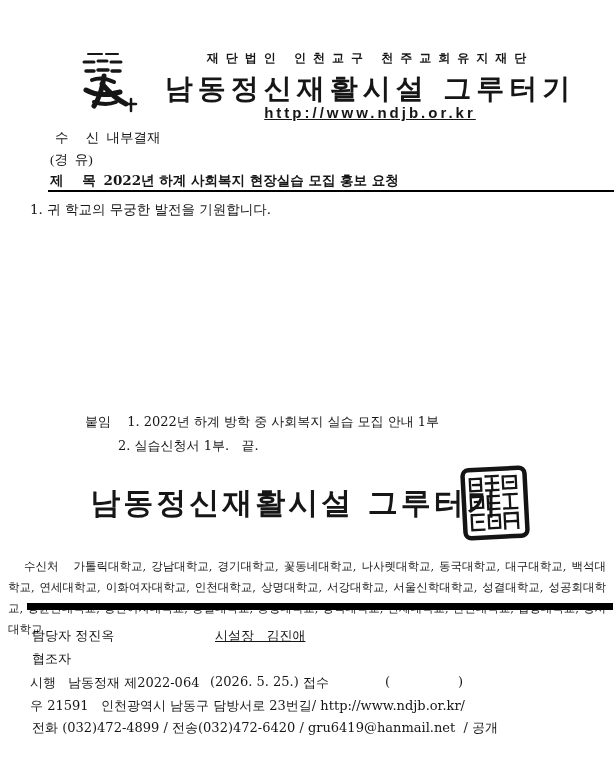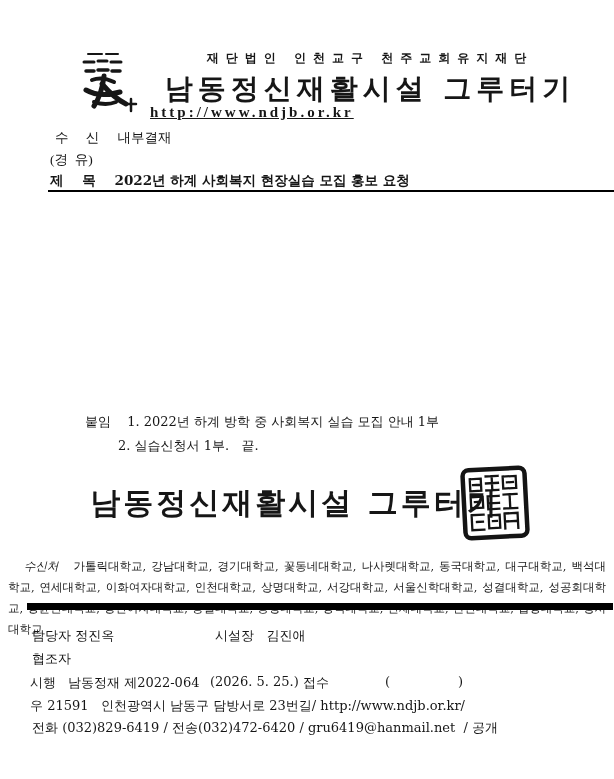--- a/index.html
+++ b/index.html
@@ -18,32 +18,32 @@
     top:50px;left:150px;width:440px;
     text-align:center;font-size:12px;letter-spacing:7px;
     font-weight:bold;
   }
   .hdr-org{
     top:70px;left:140px;width:460px;
     text-align:center;font-size:28px;font-weight:bold;letter-spacing:5px;
   }
   .hdr-url{
     top:104px;left:150px;width:440px;
-    font-size:15px;letter-spacing:3px;
+    text-align:center;font-size:15px;letter-spacing:3px;
     font-weight:bold;
     text-decoration:underline;
-    font-family:Liberation Serif, serif;
+    font-family:Liberation Sans, sans-serif;
   }
   .logo{top:46px;left:74px;width:78px;height:78px;}
   
   .row-susin{top:129px;left:55px;font-size:13.5px;}
   .row-via{top:151px;left:50px;font-size:13.5px;font-family:Liberation Serif, serif;}
   .row-subject{top:172px;left:50px;font-size:13.5px;font-weight:bold;}
   .subject-rule{top:190px;left:48px;width:566px;border-top:2.5px solid #000;height:0;}
-  .meta-label{white-space:pre;margin-right:14px;}
+  .meta-label{white-space:pre;margin-right:3px;}
   
   .body-text{
     top:197px;left:30px;width:558px;
     font-size:13.5px;line-height:24px;text-align:justify;
   }
   .body-text p{margin:0 0 1px 0;}
   
   .attach1{top:413px;left:85px;font-size:13px;}
   .attach2{top:437px;left:118px;font-size:13px;}
   .attach-label{margin-right:12px;}
@@ -52,27 +52,27 @@
     top:483px;left:60px;width:470px;
     text-align:center;font-size:30px;font-weight:bold;letter-spacing:3px;
   }
   .seal{top:465px;left:460px;width:70px;height:76px;transform:rotate(-3deg);}
   
   .recipients{
     top:556px;left:8px;width:598px;
     font-size:11.5px;line-height:21px;text-align:justify;
     text-indent:16px;
   }
-  .recipients .label{margin-right:10px;font-style:italic;}
+  .recipients .label{margin-right:10px;}
   
   .bar{top:603px;left:27px;width:586px;height:7px;background:#000;}
   
   .f{font-size:13px;}
   .f-manager{top:627px;left:32px;}
-  .f-director{top:627px;left:215px;}
+  .f-director{top:627px;left:215px;text-decoration:underline;}
   .f-coop{top:650px;left:32px;}
   .f-issue-label{top:674px;left:30px;}
   .f-issue-no{top:674px;left:68px;}
   .f-issue-date{top:674px;left:210px;}
   .f-receipt{top:674px;left:303px;}
   .f-paren-open{top:674px;left:385px;}
   .f-paren-close{top:674px;left:458px;}
   .f-addr{top:697px;left:30px;}
   .f-contact{top:719px;left:32px;}
 </style>
@@ -102,20 +102,21 @@
   <span>내부결재</span>
 </div>
 <div class="abs row-via pre">(경  유)</div>
 <div class="abs row-subject">
   <span class="meta-label">제    목</span>
   <span>2022년 하계 사회복지 현장실습 모집 홍보 요청</span>
 </div>
 <div class="abs subject-rule"></div>
 
 <div class="abs body-text">
+  <p>1. 귀 학교의 무궁한 발전을 기원합니다.</p>
 </div>
 
 <div class="abs attach1">
   <span class="attach-label">붙임</span>
   <span>1. 2022년 하계 방학 중 사회복지 실습 모집 안내 1부</span>
 </div>
 <div class="abs attach2 pre">2. 실습신청서 1부.   끝.</div>
 
 <div class="abs sig">남동정신재활시설 그루터기</div>
 
@@ -146,13 +147,13 @@
 <div class="abs f f-coop">협조자</div>
 
 <div class="abs f f-issue-label">시행</div>
 <div class="abs f f-issue-no">남동정재 제2022-064</div>
 <div class="abs f f-issue-date">(2026. 5. 25.)</div>
 <div class="abs f f-receipt">접수</div>
 <div class="abs f f-paren-open">(</div>
 <div class="abs f f-paren-close">)</div>
 
 <div class="abs f f-addr pre">우 21591   인천광역시 남동구 담방서로 23번길/ http://www.ndjb.or.kr/</div>
-<div class="abs f f-contact pre">전화 (032)829-6419 / 전송(032)472-6420 / gru6419@hanmail.net  / 공개</div>
+<div class="abs f f-contact pre">전화 (032)472-4899 / 전송(032)472-6420 / gru6419@hanmail.net  / 공개</div>
 
 </body></html>

